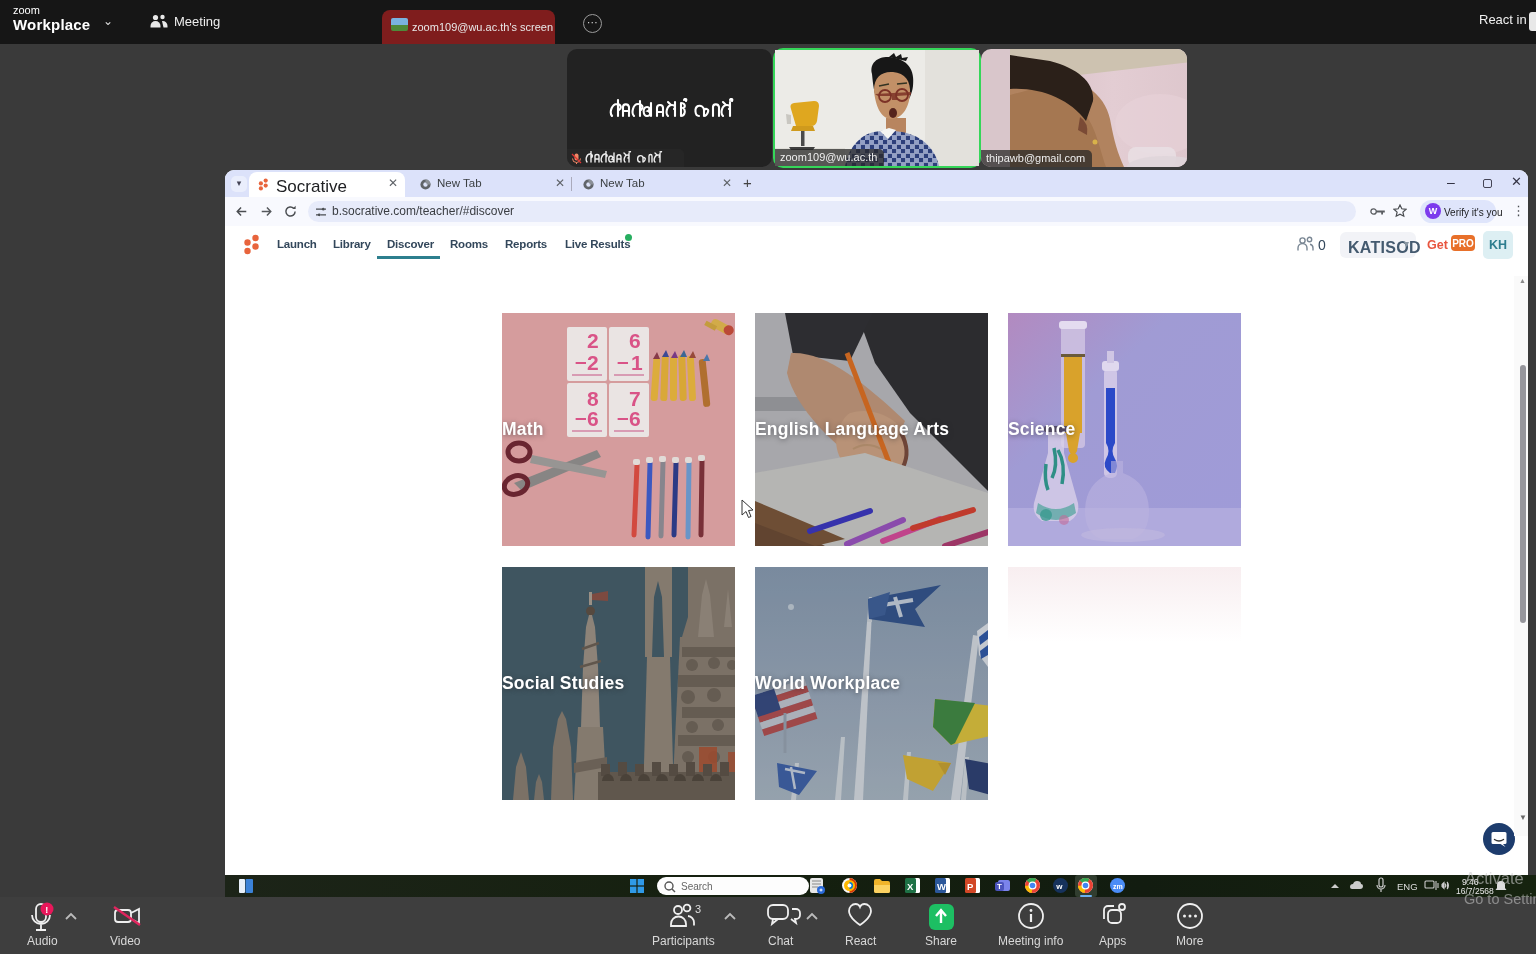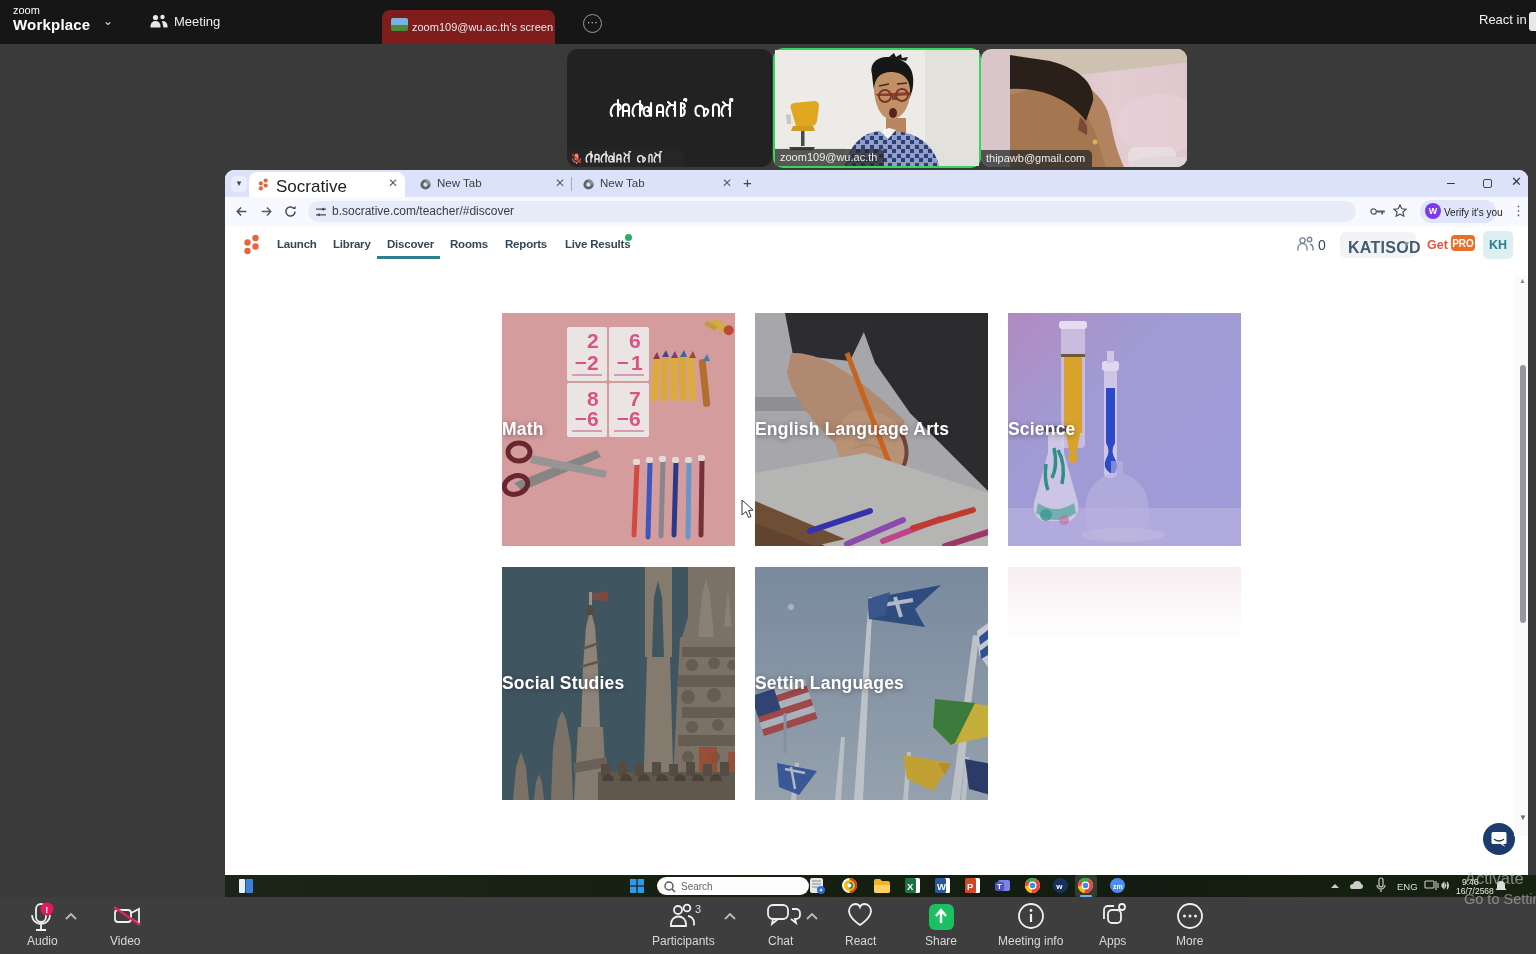--- a/index.html
+++ b/index.html
@@ -506,21 +506,21 @@
         <g>
           <path d="M210 192 L242 198 L236 228 L214 222 Z" fill="#273a6e"></path>
         </g>
         <g>
           <path d="M22 196 L62 204 L44 228 L24 220 Z" fill="#3a5ea8"></path>
           <path d="M30 202 L50 206 M36 200 L40 222" stroke="#dce2ea" stroke-width="2.5" opacity=".9"></path>
         </g>
         <circle cx="36" cy="40" r="3" fill="#c8d2da"></circle>
       <rect width="233" height="233" fill="#36424e" opacity=".2"></rect>
         </svg>
-      <div class="cardtitle">Settin Languages</div></div>
+      <div class="cardtitle">World Workplace</div></div>
     <div class="abs" style="left:783px;top:303px;width:233px;height:75px;background:linear-gradient(180deg,#f8eef0,#ffffff)"></div>
   </div>
 </div>
 
 <div id="taskbar" class="abs">
   <svg width="1311" height="22" viewBox="0 0 1311 22">
     <g transform="translate(14,4)">
         <rect width="6" height="14" rx="1" fill="#e8f0fa"></rect>
         <rect x="6.5" width="7.5" height="14" rx="1" fill="#3b82d8"></rect>
       </g>

